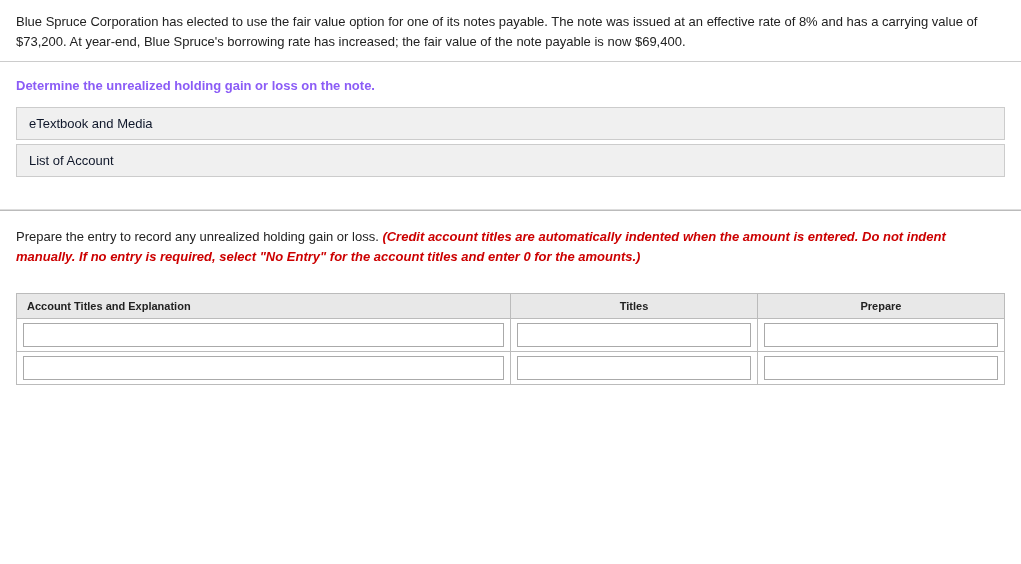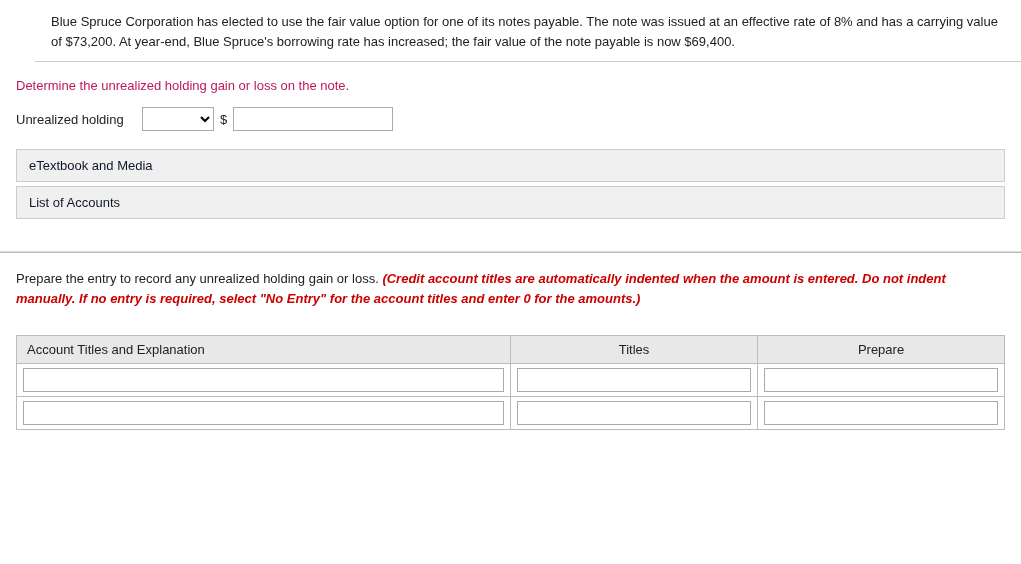--- a/index.html
+++ b/index.html
@@ -10,30 +10,30 @@
       background: #fff;
       width: 1021px;
       min-height: 564px;
     }
     .top-description {
       padding: 12px 16px 10px 16px;
       font-size: 13px;
       line-height: 1.5;
       color: #222;
       border-bottom: 1px solid #ccc;
-      margin-left: 35px;
     }
     .section-part1 {
       padding: 16px 16px 8px 16px;
       border-bottom: 1px solid #ddd;
     }
     .instruction-text {
       font-size: 13px;
       margin-bottom: 14px;
-      color: #be185d;
+      color: #8b5cf6;
+      font-weight: bold;
     }
     .unrealized-row {
       display: flex;
       align-items: center;
       gap: 6px;
       margin-bottom: 18px;
     }
     .unrealized-label {
       font-size: 13px;
       color: #222;
@@ -94,22 +94,22 @@
     }
     .journal-table {
       width: 100%;
       border-collapse: collapse;
     }
     .journal-table thead tr th {
       background: #e8e8e8;
       border: 1px solid #bbb;
       padding: 6px 10px;
       text-align: center;
-      font-size: 13px;
-      font-weight: normal;
+      font-size: 11px;
+      font-weight: bold;
     }
     .journal-table thead tr th:first-child {
       text-align: left;
       width: 50%;
     }
     .journal-table tbody tr td {
       border: 1px solid #bbb;
       padding: 4px 6px;
       height: 30px;
     }
@@ -129,33 +129,23 @@
 </head>
 <body>
 
 <div class="top-description">
   <span>Blue Spruce Corporation has elected to use the fair value option for one of its notes payable. The note was issued at an effective rate of 8% and has a carrying value of $73,200. At year-end, Blue Spruce's borrowing rate has increased; the fair value of the note payable is now $69,400.</span>
 </div>
 
 <div class="section-part1">
   <p class="instruction-text">Determine the unrealized holding gain or loss on the note.</p>
 
-  <div class="unrealized-row">
-    <span class="unrealized-label">Unrealized holding</span>
-    <select class="dropdown-select">
-      <option value=""></option>
-      <option value="gain">Gain</option>
-      <option value="loss">Loss</option>
-    </select>
-    <span class="dollar-sign">$</span>
-    <input type="text" class="amount-input" style="">
-  </div>
 
   <button class="collapsible-btn">eTextbook and Media</button>
-  <button class="collapsible-btn">List of Accounts</button>
+  <button class="collapsible-btn">List of Account</button>
 
   <div class="section-spacer"></div>
 </div>
 
 <hr class="separator-line">
 
 <div class="section-part2">
   <p class="instruction2">
     <span>Prepare the entry to record any unrealized holding gain or loss. </span><span class="red-italic">(Credit account titles are automatically indented when the amount is entered. Do not indent manually. If no entry is required, select "No Entry" for the account titles and enter 0 for the amounts.)</span>
   </p>

